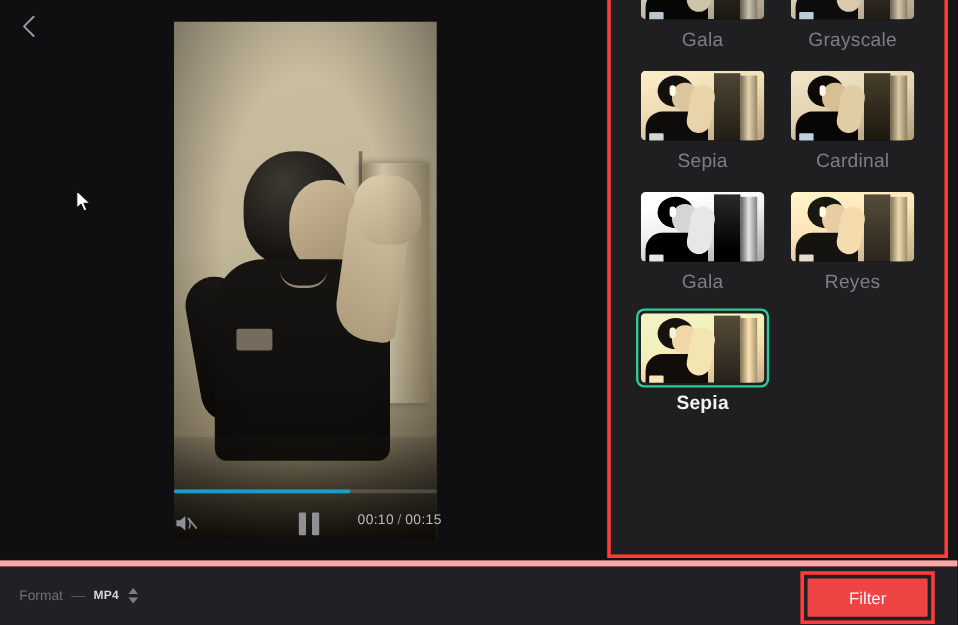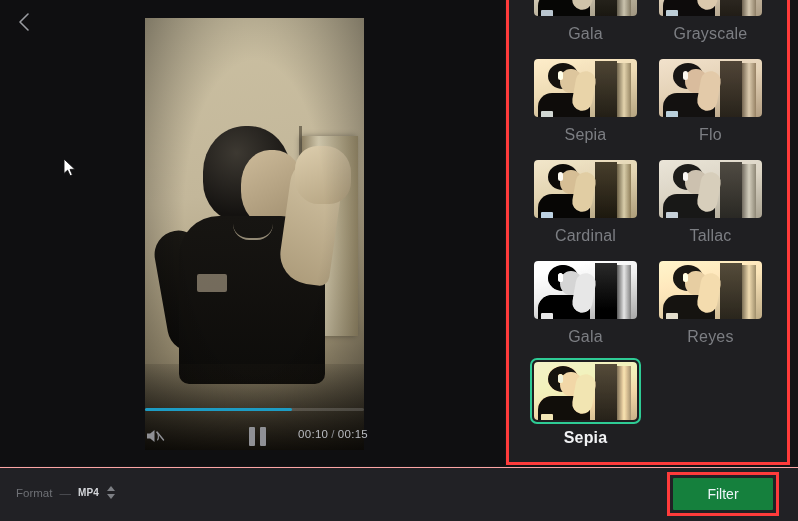--- a/index.html
+++ b/index.html
@@ -173,21 +173,21 @@
     white-space: nowrap;
   }
   #time-display .sep { color: #8a8c91; margin: 0 3px; }
 
   
   #bottom-bar {
     position: absolute;
     left: 0; bottom: 0;
     width: 798px; height: 54px;
     background: #212125;
-    border-top: 1px solid #fca5a5;
+    border-top: 5px solid #fca5a5;
   }
   #format-group {
     position: absolute;
     left: 16px; top: 18px;
     display: flex; align-items: center; gap: 7px;
   }
   #format-label { font-size: 11.5px; color: #6e7075; }
   #format-dash  { font-size: 11.5px; color: #55575c; }
   #format-value {
     font-size: 10px; color: #d4d6da;
@@ -199,21 +199,21 @@
     cursor: pointer; margin-left: 1px;
   }
   .step-arrow { width: 0; height: 0; border-left: 4px solid transparent; border-right: 4px solid transparent; }
   .step-up   { border-bottom: 5px solid #7d7f84; }
   .step-down { border-top: 5px solid #7d7f84; }
 
   #filter-button {
     position: absolute;
     right: 25px; top: 10px;
     width: 100px; height: 32px;
-    background: #15803d;
+    background: #ef4444;
     border: none;
     color: #eef6f9;
     font-size: 14px;
     font-family: "Liberation Sans", sans-serif;
     cursor: pointer;
     border-radius: 1px;
   }
   #filter-button-highlight {
     position: absolute;
     right: 19px; top: 4px;
@@ -404,73 +404,37 @@
                 <div class="face"></div>
                 <div class="bud"></div>
                 <div class="body"></div>
                 <div class="arm"></div>
                 <div class="logo"></div>
               </div>
             </div>
           </div>
           <div class="filter-name">Sepia</div>
         </div>
-        <div class="filter-cell f-flo">
+        <div class="filter-cell f-cardinal">
           <div class="thumb-wrap">
             <div class="thumb">
               <div class="mini">
                 <div class="wall"></div>
                 <div class="dark"></div>
                 <div class="door"></div>
                 <div class="head"></div>
                 <div class="face"></div>
                 <div class="bud"></div>
                 <div class="body"></div>
                 <div class="arm"></div>
                 <div class="logo"></div>
               </div>
             </div>
           </div>
-          <div class="filter-name">Flo</div>
-        </div>
-        <div class="filter-cell f-cardinal">
-          <div class="thumb-wrap">
-            <div class="thumb">
-              <div class="mini">
-                <div class="wall"></div>
-                <div class="dark"></div>
-                <div class="door"></div>
-                <div class="head"></div>
-                <div class="face"></div>
-                <div class="bud"></div>
-                <div class="body"></div>
-                <div class="arm"></div>
-                <div class="logo"></div>
-              </div>
-            </div>
-          </div>
           <div class="filter-name">Cardinal</div>
-        </div>
-        <div class="filter-cell f-tallac">
-          <div class="thumb-wrap">
-            <div class="thumb">
-              <div class="mini">
-                <div class="wall"></div>
-                <div class="dark"></div>
-                <div class="door"></div>
-                <div class="head"></div>
-                <div class="face"></div>
-                <div class="bud"></div>
-                <div class="body"></div>
-                <div class="arm"></div>
-                <div class="logo"></div>
-              </div>
-            </div>
-          </div>
-          <div class="filter-name">Tallac</div>
         </div>
         <div class="filter-cell f-moose">
           <div class="thumb-wrap">
             <div class="thumb">
               <div class="mini">
                 <div class="wall"></div>
                 <div class="dark"></div>
                 <div class="door"></div>
                 <div class="head"></div>
                 <div class="face"></div>

